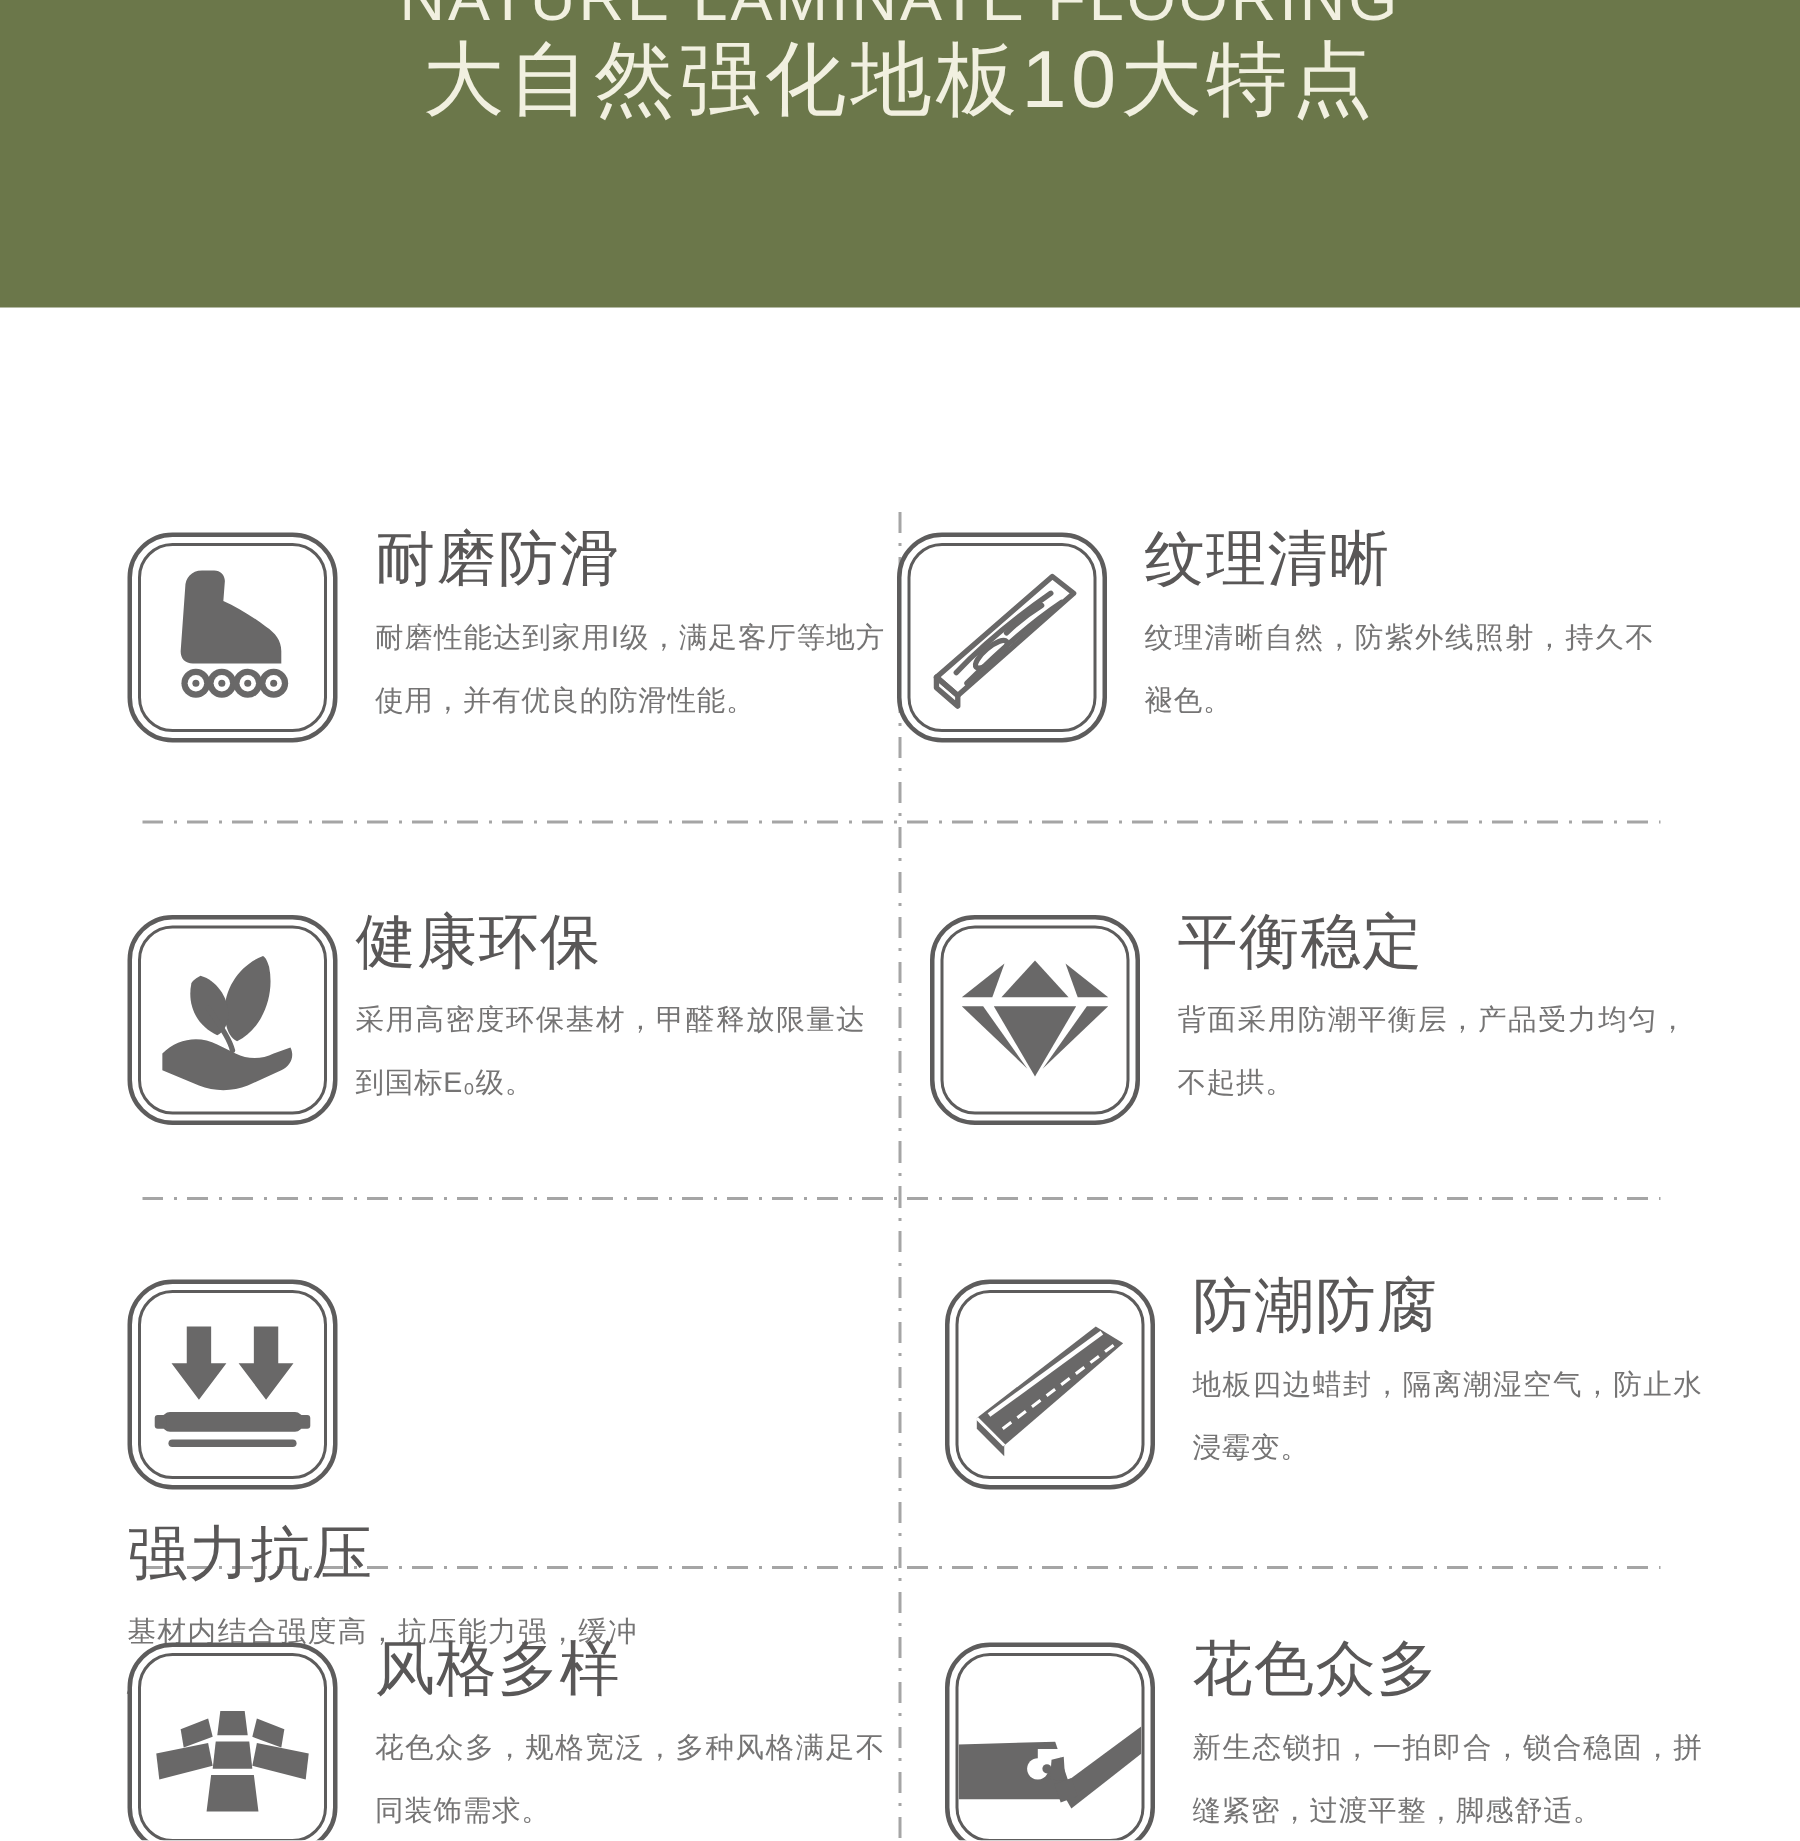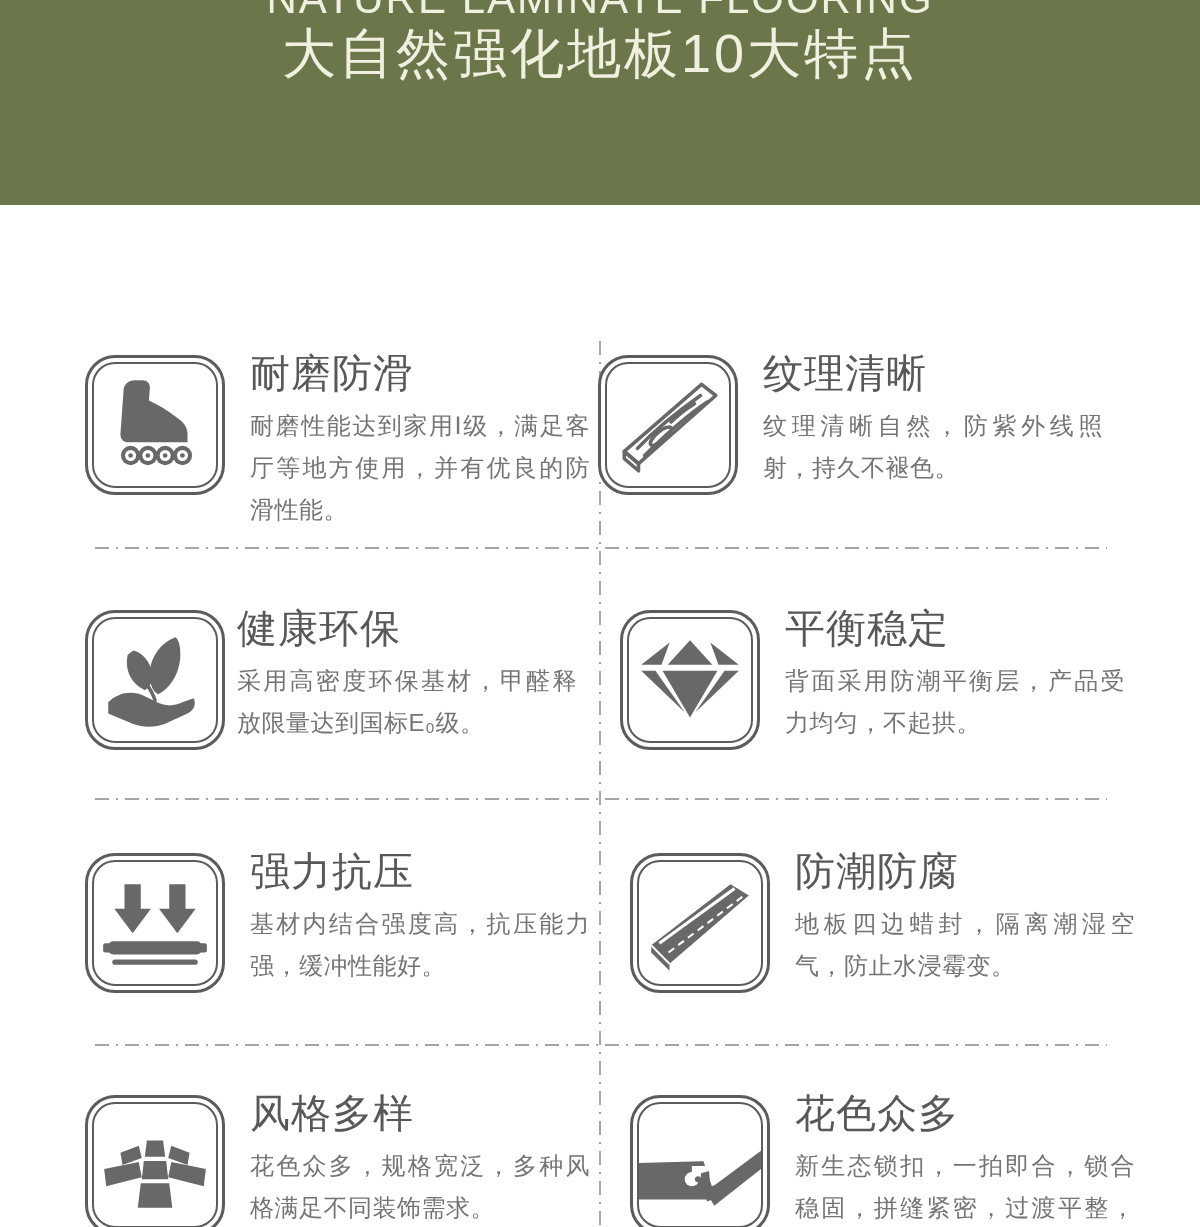--- a/index.html
+++ b/index.html
@@ -28,34 +28,34 @@
   .hdiv{position:absolute;left:95px;width:1012px;height:2px;
     background:repeating-linear-gradient(90deg,var(--divider-gray) 0 14px,transparent 14px 21px,var(--divider-gray) 21px 23px,transparent 23px 30px);}
   .hdiv.d1{top:547px;} .hdiv.d2{top:798px;} .hdiv.d3{top:1044px;}
   .vdiv{position:absolute;left:599px;top:341px;width:2px;height:886px;
     background:repeating-linear-gradient(180deg,var(--divider-gray) 0 14px,transparent 14px 21px,var(--divider-gray) 21px 23px,transparent 23px 30px);}
 
   
   .card{position:absolute;display:flex;align-items:flex-start;gap:25px;}
   #c1{left:85px;top:355px;} #c2{left:598px;top:355px;}
   #c3{left:85px;top:610px;gap:12px;} #c4{left:620px;top:610px;}
-  #c5{left:85px;top:853px;} #c6{left:630px;top:853px;}
+  #c5{left:85px;top:853px;flex-direction:column;} #c6{left:630px;top:853px;}
   #c7{left:85px;top:1095px;} #c8{left:630px;top:1095px;}
 
   .icon-box{flex:0 0 auto;width:140px;height:140px;border:3px solid var(--border-gray);
     border-radius:30px;padding:4px;background:#fff;}
   .icon-inner{width:100%;height:100%;border:2px solid var(--border-gray);border-radius:23px;
     overflow:hidden;display:flex;align-items:center;justify-content:center;}
   .icon-inner svg{width:100%;height:100%;display:block;}
   .ic{fill:var(--icon-gray);}
   .ic-stroke{fill:none;stroke:var(--icon-gray);stroke-width:3.5;stroke-linejoin:round;stroke-linecap:round;}
 
   .text-col{width:340px;}
   .f-title{font-size:40px;line-height:44px;color:var(--title-gray);letter-spacing:1px;margin-bottom:6px;font-family:Liberation Mono, monospace;}
-  .f-desc{font-size:24px;line-height:42px;color:var(--body-gray);letter-spacing:0.5px;text-align:justify;}
+  .f-desc{font-size:19px;line-height:42px;color:var(--body-gray);letter-spacing:0.5px;text-align:justify;}
 </style>
 </head>
 <body>
 
 <div class="stage">
 
   <div class="header">
     <div class="header-en">NATURE LAMINATE FLOORING</div>
     <div class="header-cn">大自然强化地板10大特点</div>
   </div>

